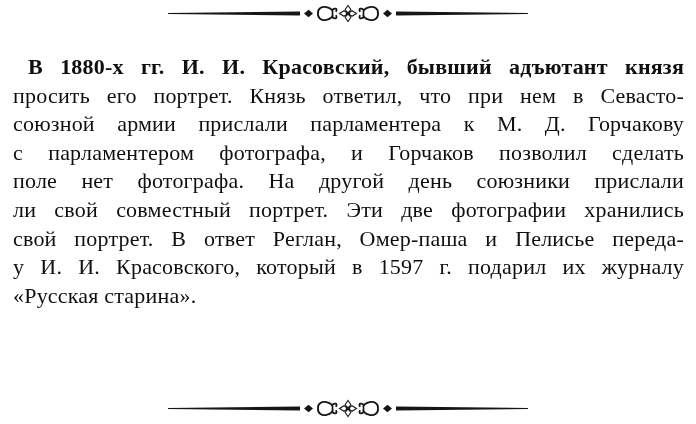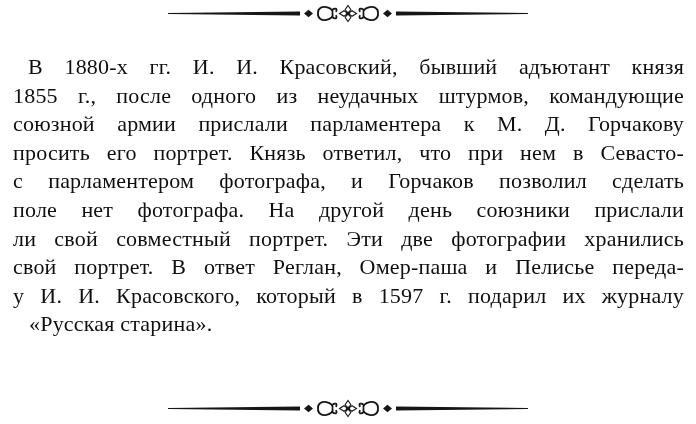--- a/index.html
+++ b/index.html
@@ -36,25 +36,24 @@
     color: #0f0f0f;
     font-size: 22px;
     line-height: 28.6px;
     letter-spacing: 0.2px;
   }
   .pline {
     text-align: justify;
     text-align-last: justify;
     white-space: nowrap;
   }
-  .pline.first { text-indent: 15px; }
+  .pline.first { text-indent: 15px; font-weight: bold; }
   .pline.last {
     text-align-last: left;
     white-space: normal;
-    margin-left: 16px;
   }
 </style>
 </head>
 <body>
 
 <div class="page">
 
   <div class="divider top">
     <svg width="360" height="22" viewBox="0 0 360 22">
       <g fill="currentColor" stroke="none">
@@ -82,23 +81,22 @@
         <polygon points="180,18.5 182.8,14.5 180,10.5 177.2,14.5"></polygon>
         <polygon points="171.5,10.5 176,7.7 180,10.5 176,13.3"></polygon>
         <polygon points="188.5,10.5 184,7.7 180,10.5 184,13.3"></polygon>
         <polygon points="180,8.2 182.3,10.5 180,12.8 177.7,10.5" fill="currentColor" stroke="none"></polygon>
       </g>
     </svg>
   </div>
 
   <div class="paragraph">
     <div class="pline first">В 1880-х гг. И. И. Красовский, бывший адъютант князя</div>
-    <div class="pline">1855 г., после одного из неудачных штурмов, командующие</div>
+    <div class="pline">просить его портрет. Князь ответил, что при нем в Севасто-</div>
     <div class="pline">союзной армии прислали парламентера к М. Д. Горчакову</div>
-    <div class="pline">просить его портрет. Князь ответил, что при нем в Севасто-</div>
     <div class="pline">с парламентером фотографа, и Горчаков позволил сделать</div>
     <div class="pline">поле нет фотографа. На другой день союзники прислали</div>
     <div class="pline">ли свой совместный портрет. Эти две фотографии хранились</div>
     <div class="pline">свой портрет. В ответ Реглан, Омер-паша и Пелисье переда-</div>
     <div class="pline">у И. И. Красовского, который в 1597 г. подарил их журналу</div>
     <div class="pline last">«Русская старина».</div>
   </div>
 
   <div class="divider bottom">
     <svg width="360" height="22" viewBox="0 0 360 22">

